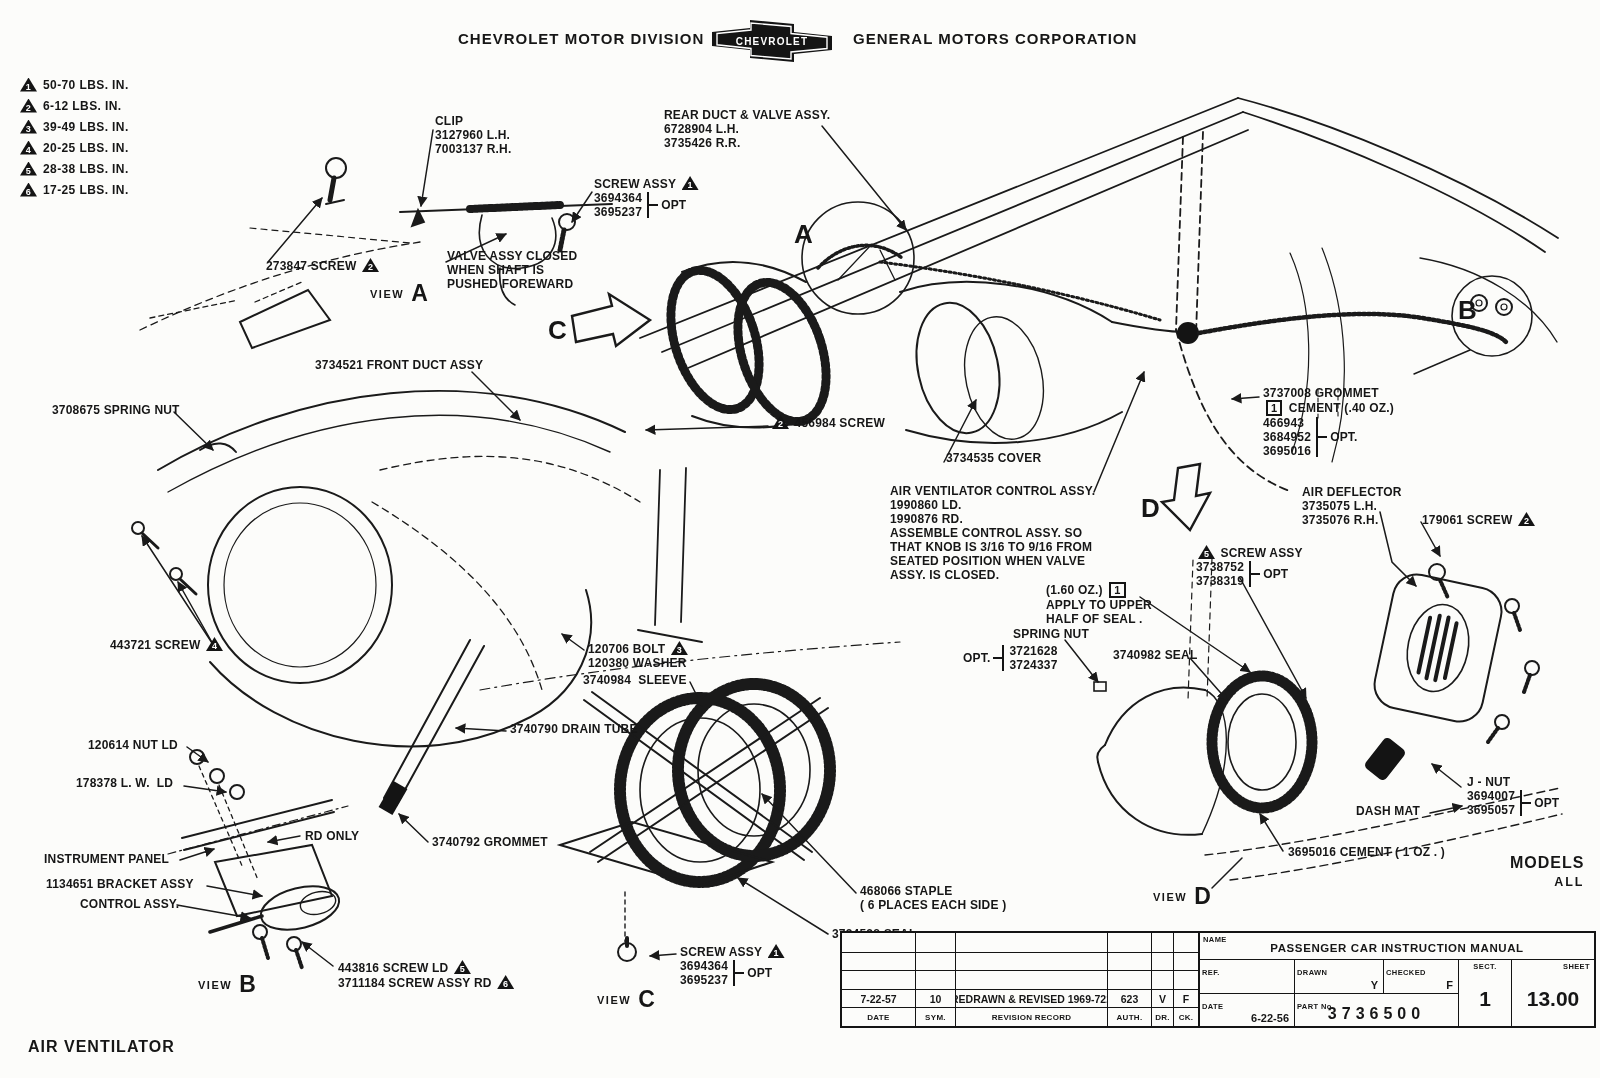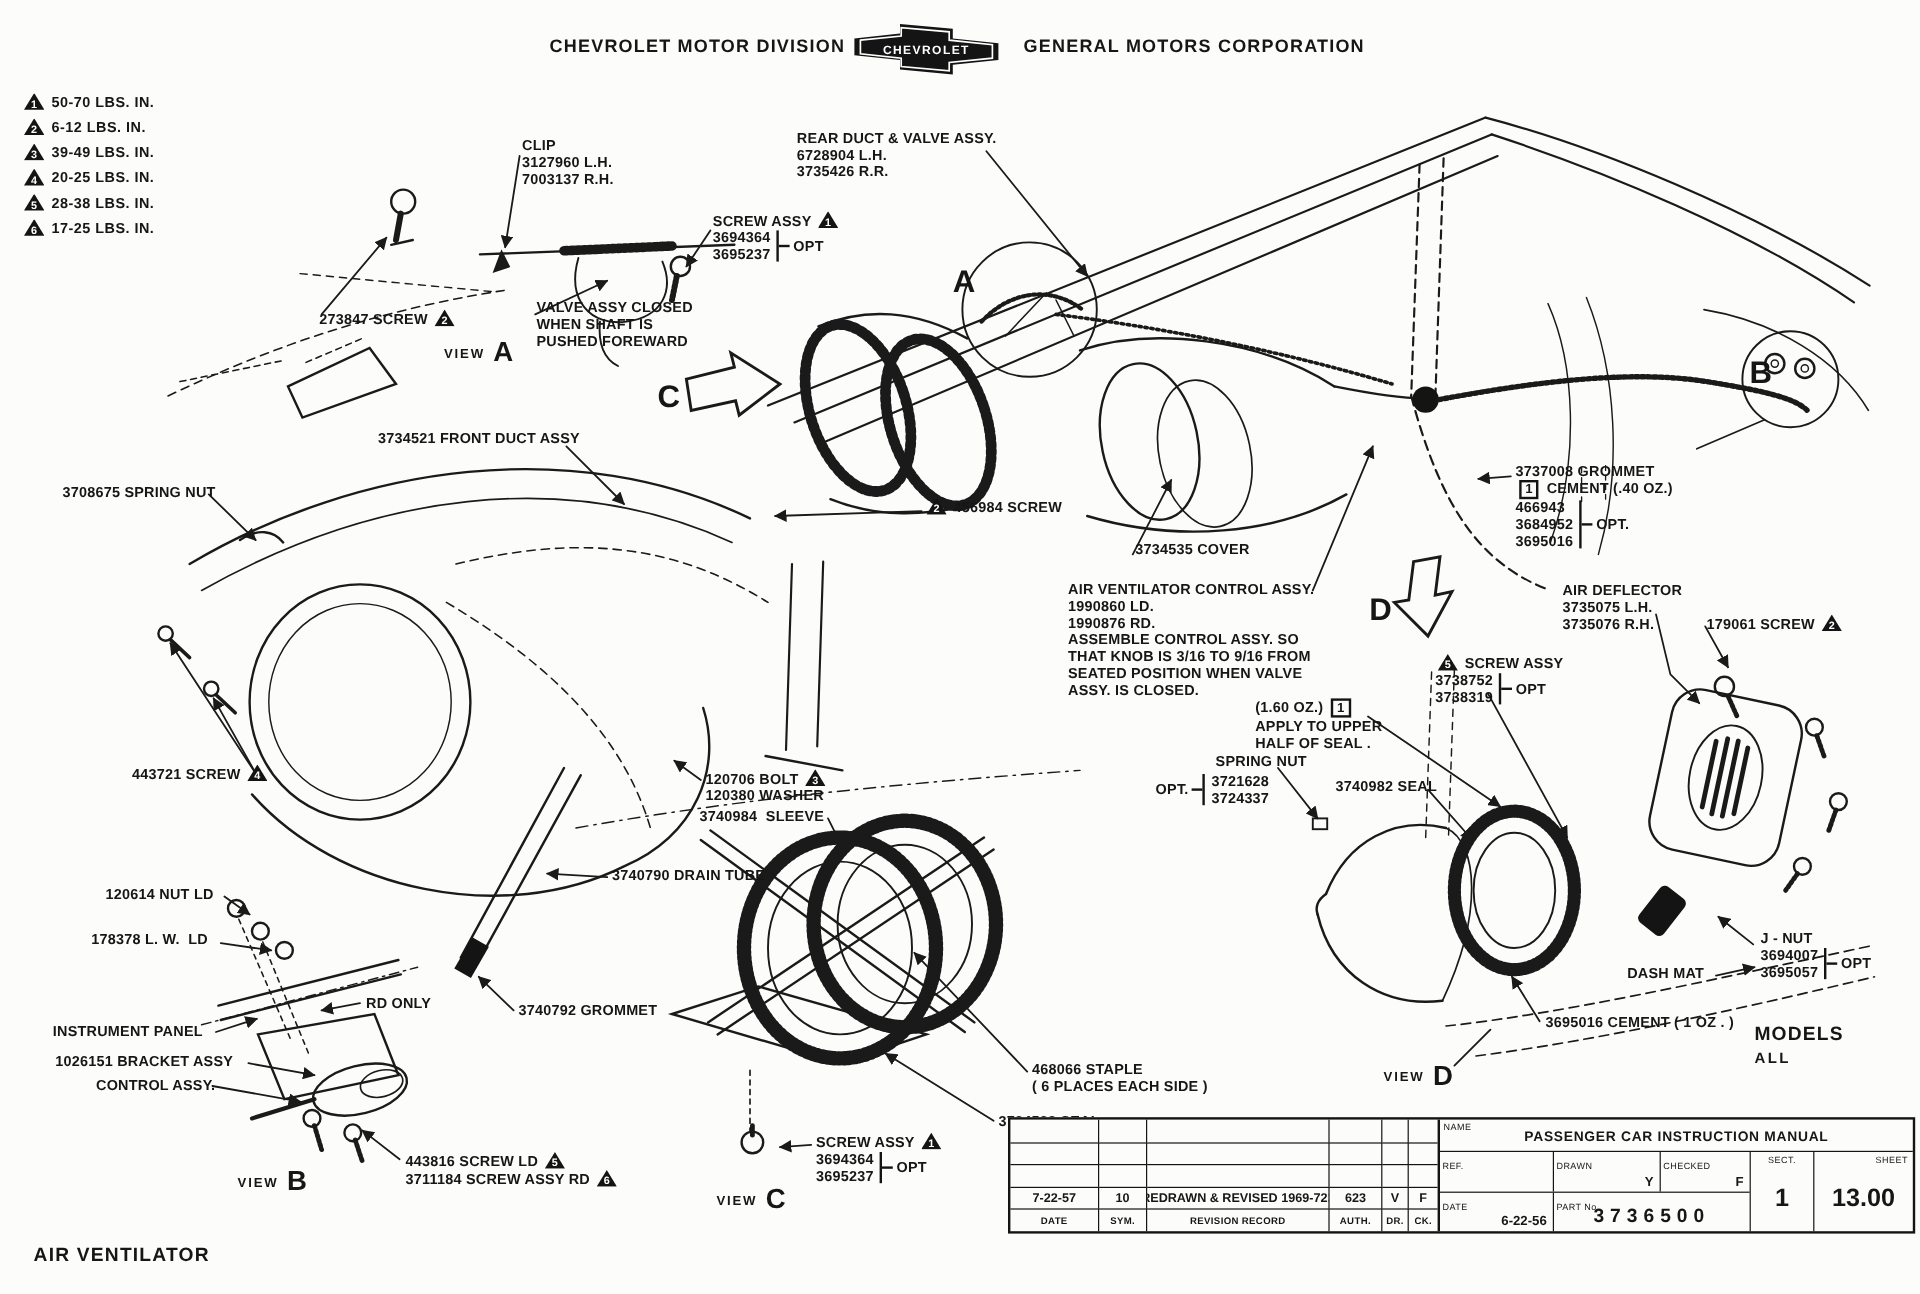--- a/index.html
+++ b/index.html
@@ -30,36 +30,36 @@
   .tblock{position:absolute;z-index:2;display:flex;border:2.4px solid #141414;background:#fcfcfa;}
   .tb-left{width:356px;border-right:2px solid #141414;display:flex;flex-direction:column;}
   .tb-row{display:grid;grid-template-columns:74px 40px 1fr 44px 22px 24px;flex:1;}
   .tb-row > div{border-right:1.6px solid #141414;border-top:1.6px solid #141414;display:flex;
                 align-items:center;justify-content:center;font-size:10.5px;font-weight:bold;white-space:nowrap;overflow:hidden;}
   .tb-row:first-child > div{border-top:none;}
   .tb-row > div:last-child{border-right:none;}
   .tb-row.hdr-row > div{font-size:8px;letter-spacing:.3px;}
   .tb-right{flex:1;display:flex;flex-direction:column;}
   .tb-name{position:relative;height:26px;border-bottom:1.8px solid #141414;display:flex;align-items:center;}
-  .mini{font-size:7.5px;font-weight:normal;letter-spacing:.4px;}
+  .mini{font-size:7.5px;font-weight:bold;letter-spacing:.4px;}
   .tb-name .mini{position:absolute;left:3px;top:2px;}
   .tb-title{margin:0 auto;font-size:11.5px;font-weight:bold;letter-spacing:.6px;padding-top:4px;}
   .tb-mid{flex:1;display:flex;}
   .tb-cells{width:258px;display:flex;flex-direction:column;border-right:1.8px solid #141414;}
   .tb-cr{display:flex;flex:1;}
   .tb-cr + .tb-cr{border-top:1.6px solid #141414;}
   .cell{position:relative;border-right:1.6px solid #141414;padding:1px 2px;}
   .cell:last-child{border-right:none;}
   .val-br{position:absolute;right:5px;bottom:2px;font-weight:bold;font-size:11px;}
   .val-ctr{position:absolute;left:0;right:0;bottom:3px;text-align:center;font-weight:bold;font-size:16px;letter-spacing:5px;}
   .tb-sect{width:52px;border-right:1.8px solid #141414;}
   .tb-sheet{flex:1;}
   .tb-sect,.tb-sheet{display:flex;flex-direction:column;align-items:center;}
   .tb-sect .big,.tb-sheet .big{flex:1;display:flex;align-items:center;font-size:21px;font-weight:bold;}
-  #models{position:absolute;z-index:2;text-align:left;font-weight:bold;}
+  #models{position:absolute;z-index:2;text-align:right;font-weight:bold;margin-left:48px;}
   #models .m1{font-size:16px;letter-spacing:1px;}
   #models .m2{font-size:12.5px;letter-spacing:2px;margin-top:3px;}
   #footer-title{position:absolute;z-index:2;font-size:16px;font-weight:bold;letter-spacing:1px;}
 </style>
 </head>
 <body>
 
 <div id="page">
 
   <svg id="art" width="1600" height="1078" viewBox="0 0 1600 1078" fill="none" stroke="#1a1a1a" stroke-width="1.8" stroke-linecap="round">
@@ -309,21 +309,21 @@
       <div class="plabel" style="left: 960px; top: 644px;"><div class="optrow side-left"><span class="optt">OPT.</span><div class="tick"></div><div class="vbar"></div><div class="nums"><div class="ln">3721628</div><div class="ln">3724337</div></div></div></div>
       <div class="plabel" style="left: 1113px; top: 648px;"><div class="ln">3740982 SEAL</div></div>
       <div class="plabel" style="left: 588px; top: 641px;"><div class="ln">120706 BOLT <span class="tri"><i>3</i></span></div><div class="ln">120380 WASHER</div></div>
       <div class="plabel" style="left: 583px; top: 673px;"><div class="ln">3740984  SLEEVE</div></div>
       <div class="plabel" style="left: 510px; top: 722px;"><div class="ln">3740790 DRAIN TUBE</div></div>
       <div class="plabel" style="left: 88px; top: 738px;"><div class="ln">120614 NUT LD</div></div>
       <div class="plabel" style="left: 76px; top: 776px;"><div class="ln">178378 L. W.  LD</div></div>
       <div class="plabel" style="left: 305px; top: 829px;"><div class="ln">RD ONLY</div></div>
       <div class="plabel" style="left: 432px; top: 835px;"><div class="ln">3740792 GROMMET</div></div>
       <div class="plabel" style="left: 44px; top: 852px;"><div class="ln">INSTRUMENT PANEL</div></div>
-      <div class="plabel" style="left: 46px; top: 877px;"><div class="ln">1026151 BRACKET ASSY</div></div>
+      <div class="plabel" style="left: 46px; top: 877px;"><div class="ln">1134651 BRACKET ASSY</div></div>
       <div class="plabel" style="left: 80px; top: 897px;"><div class="ln">CONTROL ASSY.</div></div>
       <div class="plabel" style="left: 338px; top: 960px;"><div class="ln">443816 SCREW LD <span class="tri"><i>5</i></span></div><div class="ln">3711184 SCREW ASSY RD <span class="tri"><i>6</i></span></div></div>
       <div class="plabel viewlab" style="left: 198px; top: 977px;"><span class="vsmall">VIEW</span><span class="vbig">B</span></div>
       <div class="plabel" style="left: 860px; top: 884px;"><div class="ln">468066 STAPLE</div><div class="ln">( 6 PLACES EACH SIDE )</div></div>
       <div class="plabel" style="left: 832px; top: 927px;"><div class="ln">3734528 SEAL</div></div>
       <div class="plabel" style="left: 680px; top: 944px;"><div class="ln">SCREW ASSY <span class="tri"><i>1</i></span></div><div class="optrow side-right"><div class="nums"><div class="ln">3694364</div><div class="ln">3695237</div></div><div class="vbar"></div><div class="tick"></div><span class="optt">OPT</span></div></div>
       <div class="plabel viewlab" style="left: 597px; top: 992px;"><span class="vsmall">VIEW</span><span class="vbig">C</span></div>
       <div class="plabel" style="left: 1467px; top: 775px;"><div class="ln">J - NUT</div><div class="optrow side-right"><div class="nums"><div class="ln">3694007</div><div class="ln">3695057</div></div><div class="vbar"></div><div class="tick"></div><span class="optt">OPT</span></div></div>
       <div class="plabel" style="left: 1356px; top: 804px;"><div class="ln">DASH MAT</div></div>
       <div class="plabel" style="left: 1288px; top: 845px;"><div class="ln">3695016 CEMENT ( 1 OZ . )</div></div>

